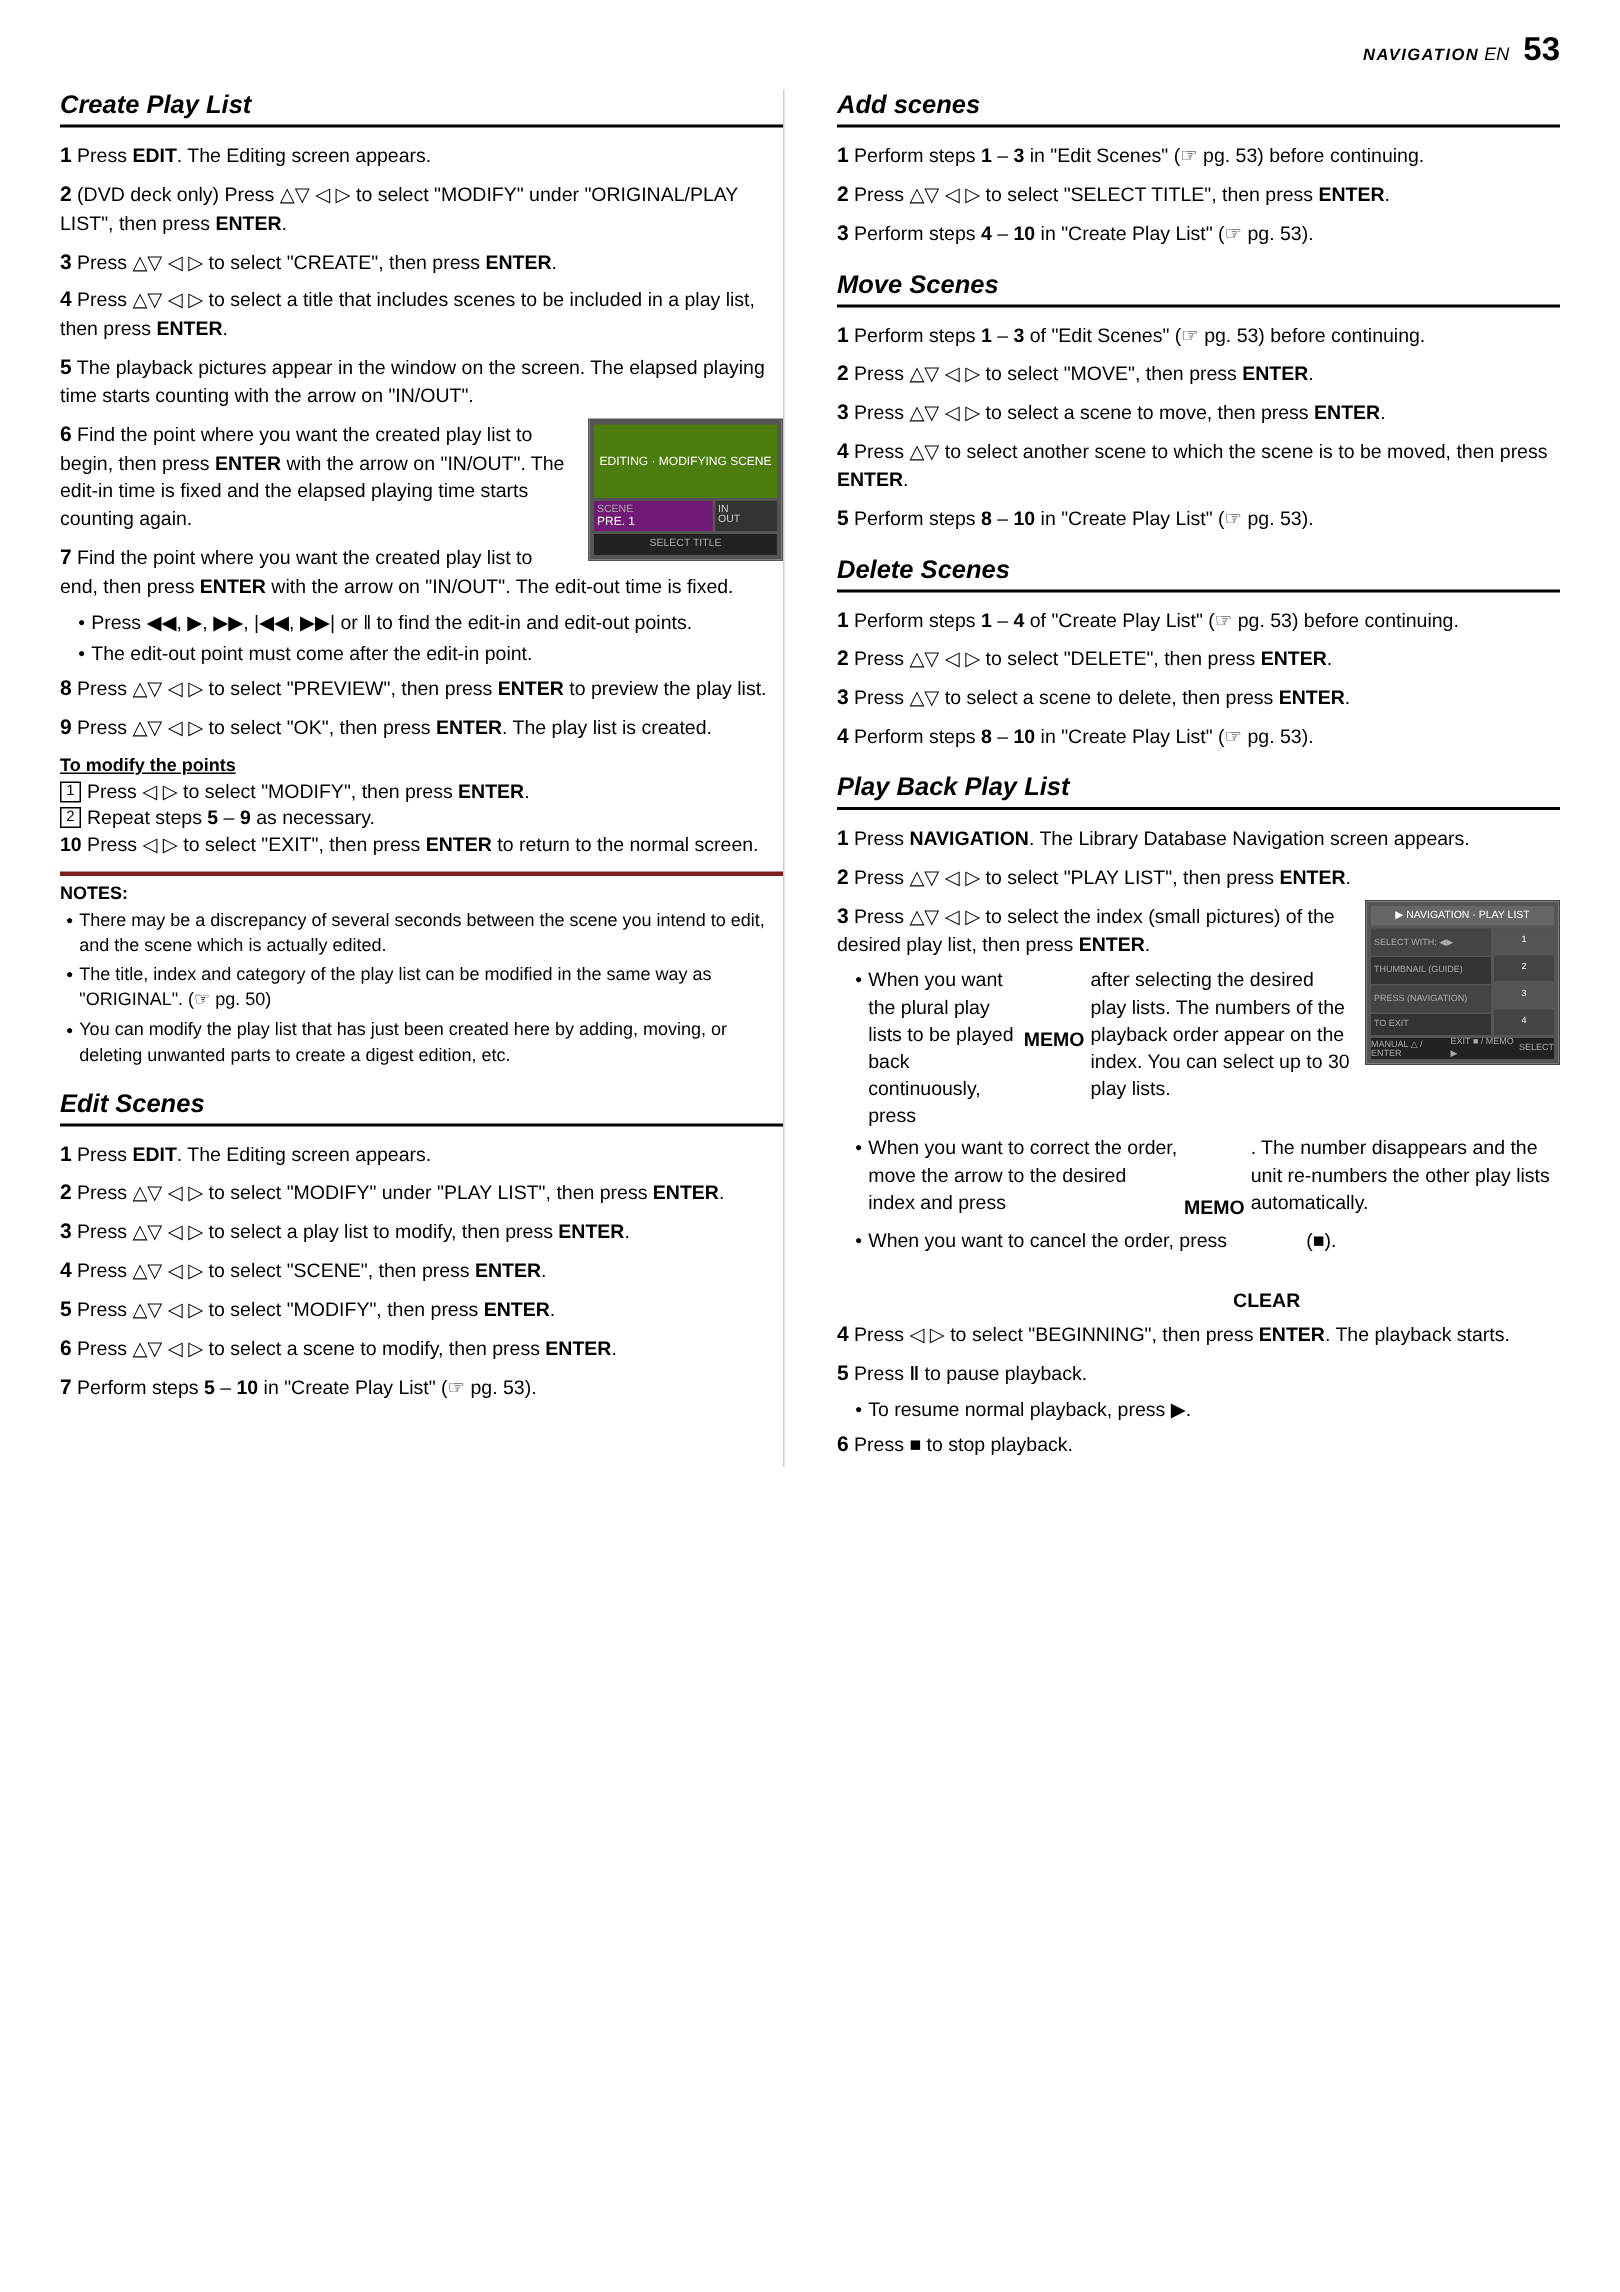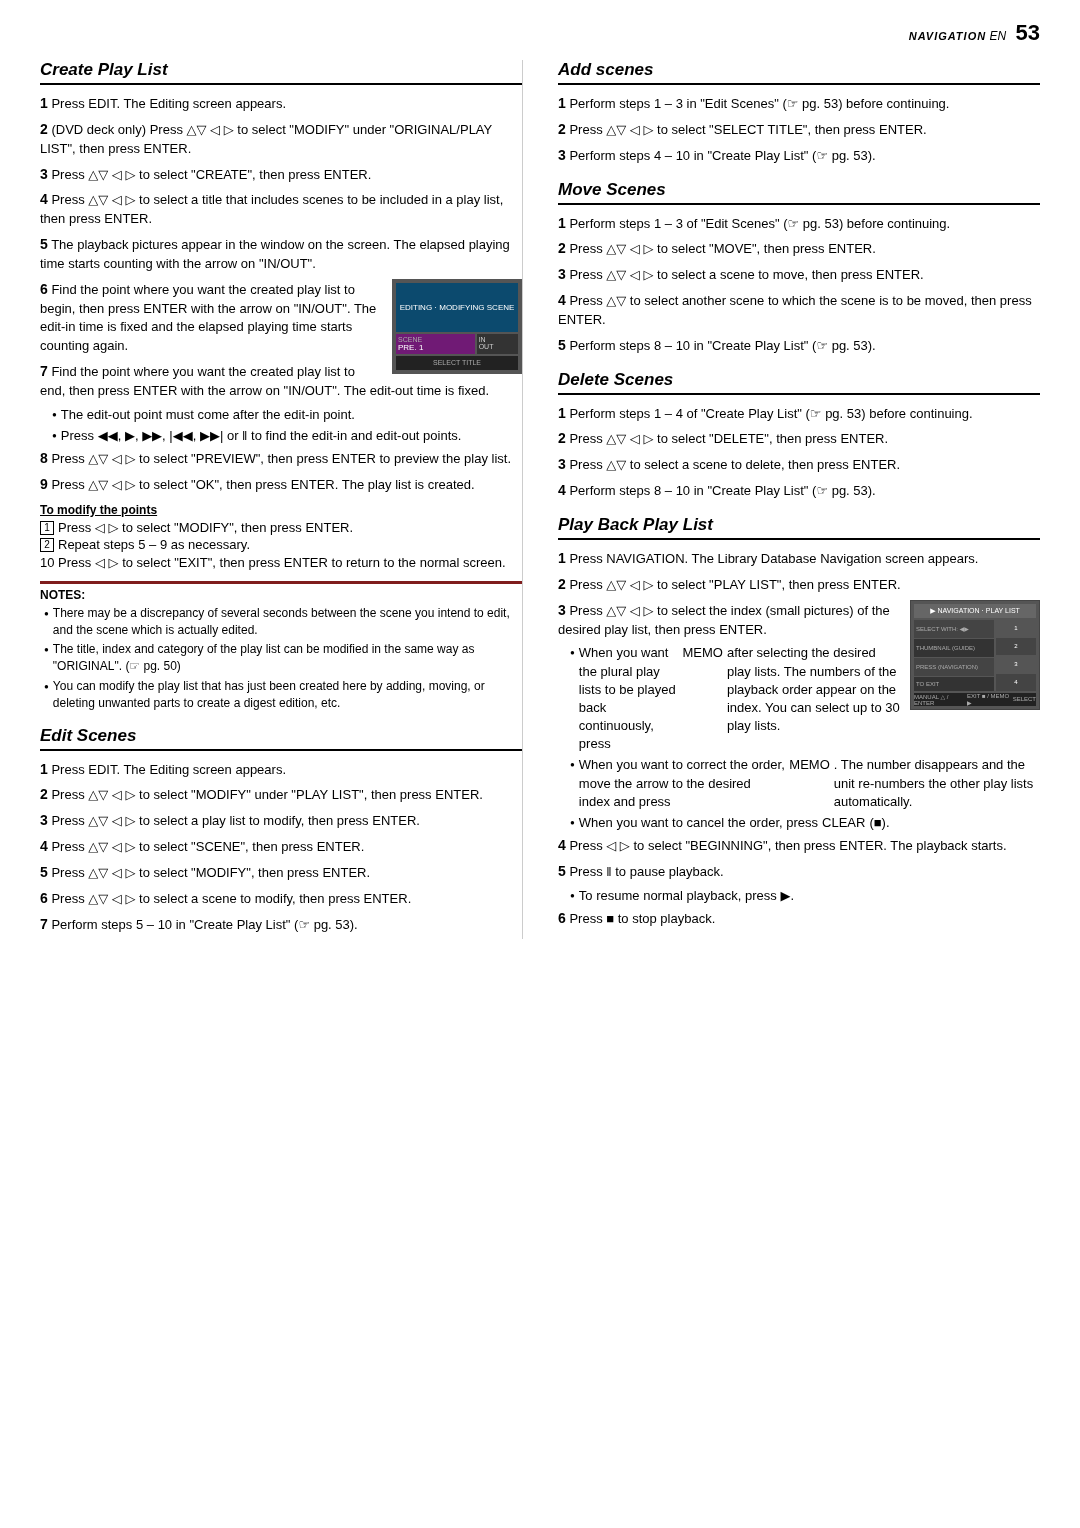--- a/index.html
+++ b/index.html
@@ -70,21 +70,21 @@
       line-height: 1.4;
       display: flex;
       gap: 4px;
     }
     .bullet::before {
       content: "●";
       font-size: 8px;
       margin-top: 3px;
       flex-shrink: 0;
     }
-    b { font-weight: normal; }
+    b { font-weight: bold; margin-top: 40px; }
     .sub-heading {
       font-weight: bold;
       font-size: 12px;
       margin-top: 8px;
       margin-bottom: 3px;
       text-decoration: underline;
     }
     .notes-heading {
       font-weight: bold;
       font-size: 12px;
@@ -191,21 +191,21 @@
         <span class="step-num">4</span> Press △▽ ◁ ▷ to select a title that includes scenes to be included in a play list, then press <b>ENTER</b>.
       </div>
       <div class="step">
         <span class="step-num">5</span> The playback pictures appear in the window on the screen. The elapsed playing time starts counting with the arrow on "IN/OUT".
       </div>
 
       <div class="clearfix">
 
         <div class="screen-img">
           <div style="background:#555;width:100%;height:100%;display:flex;flex-direction:column;padding:3px;">
-            <div style="background:#0c4a6e;height:53px;margin-bottom:2px;display:flex;align-items:center;justify-content:center;font-size:8px;">EDITING · MODIFYING SCENE</div>
+            <div style="background:#4d7c0f;height:53px;margin-bottom:2px;display:flex;align-items:center;justify-content:center;font-size:8px;">EDITING · MODIFYING SCENE</div>
             <div style="display:flex;gap:2px;flex:1;">
               <div style="background:#701a75;flex:2;display:flex;flex-direction:column;padding:2px;font-size:7px;">
                 <div style="color:#aaa;">SCENE</div>
                 <div style="color:#fff;font-size:8px;">PRE. 1</div>
               </div>
               <div style="background:#333;flex:1;font-size:7px;color:#ccc;padding:2px;">
                 <div>IN</div>
                   <div>OUT</div>
               </div>
             </div>
@@ -215,24 +215,24 @@
 
         <div class="step">
           <span class="step-num">6</span> Find the point where you want the created play list to begin, then press <b>ENTER</b> with the arrow on "IN/OUT". The edit-in time is fixed and the elapsed playing time starts counting again.
         </div>
         <div class="step">
           <span class="step-num">7</span> Find the point where you want the created play list to end, then press <b>ENTER</b> with the arrow on "IN/OUT". The edit-out time is fixed.
         </div>
       </div>
 
       <div class="bullet">
+        Press ◀◀, ▶, ▶▶, |◀◀, ▶▶| or ‖ to find the edit-in and edit-out points.
+      </div>
+      <div class="bullet">
         The edit-out point must come after the edit-in point.
-      </div>
-      <div class="bullet">
-        Press ◀◀, ▶, ▶▶, |◀◀, ▶▶| or ‖ to find the edit-in and edit-out points.
       </div>
 
       <div class="step">
         <span class="step-num">8</span> Press △▽ ◁ ▷ to select "PREVIEW", then press <b>ENTER</b> to preview the play list.
       </div>
       <div class="step">
         <span class="step-num">9</span> Press △▽ ◁ ▷ to select "OK", then press <b>ENTER</b>. The play list is created.
       </div>
 
       <div class="sub-heading">To modify the points</div>

